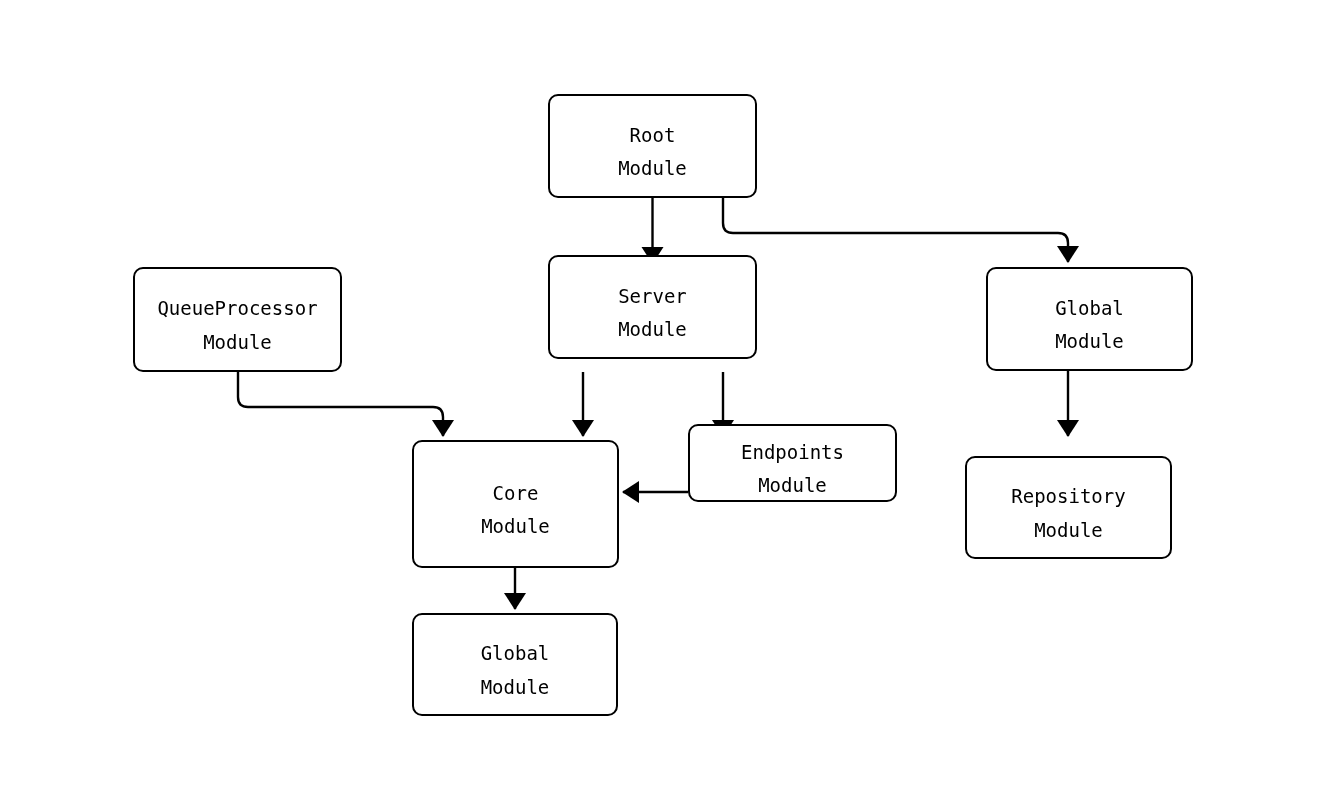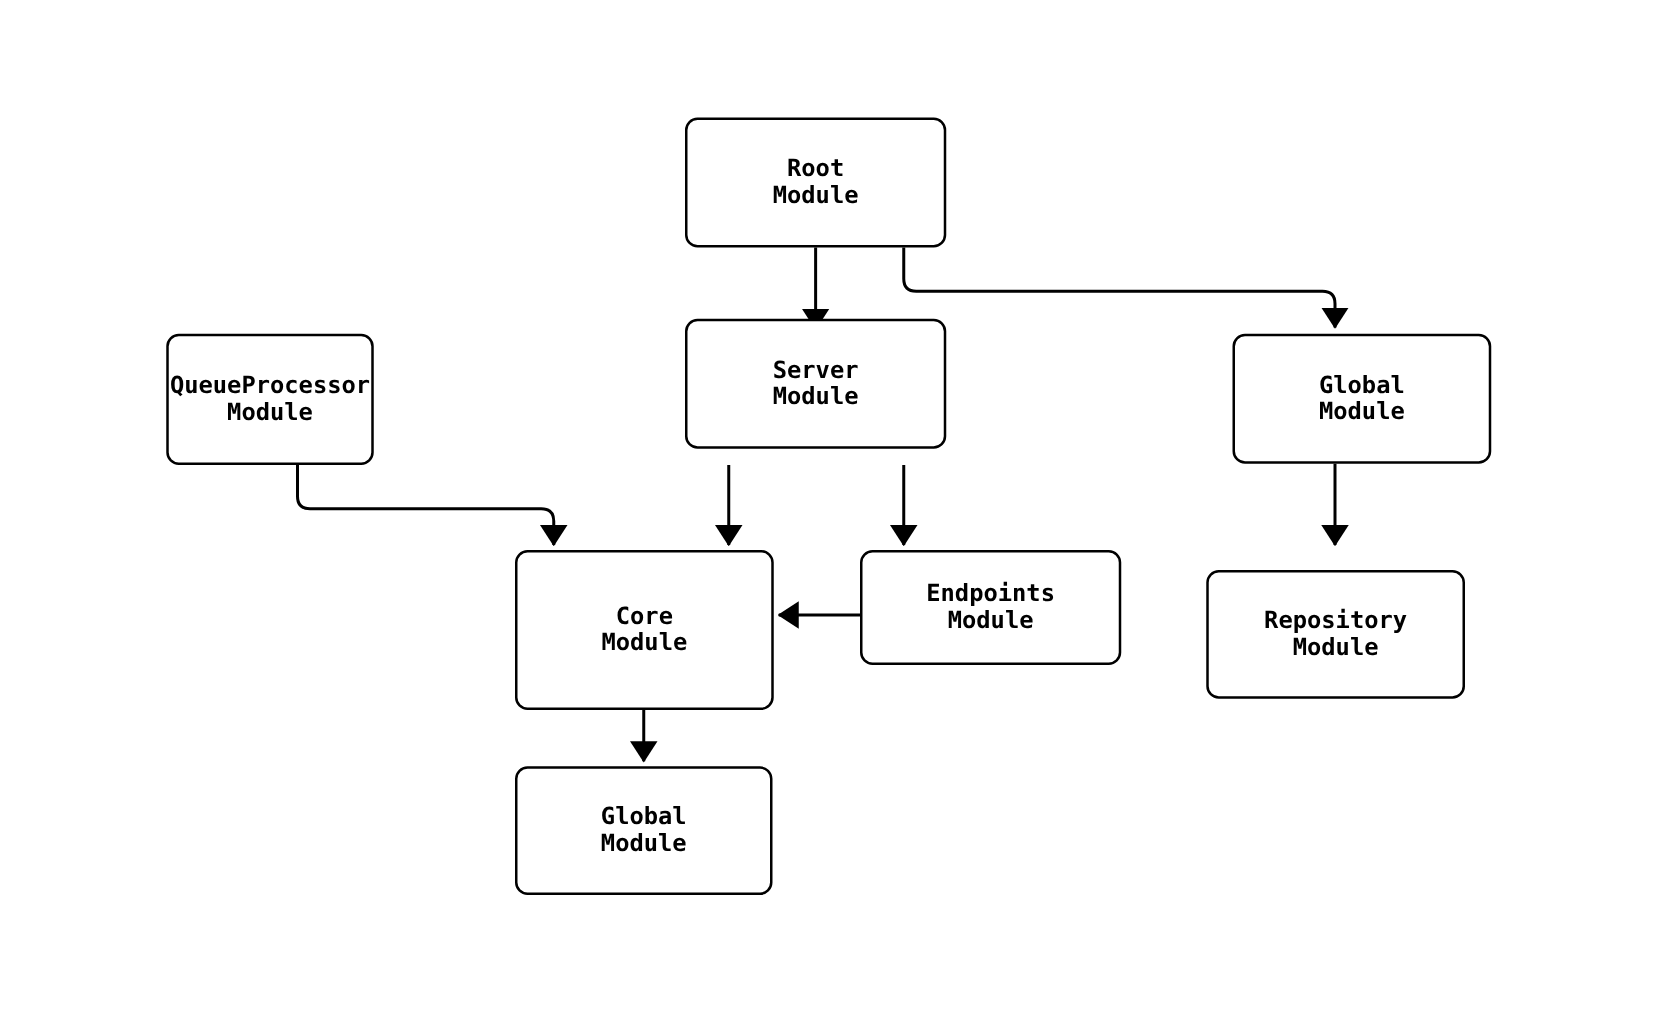--- a/index.html
+++ b/index.html
@@ -30,24 +30,25 @@
     border-radius: 10px;
     display: flex;
     flex-direction: column;
     align-items: center;
     justify-content: center;
     text-align: center;
   }
   .node span {
     display: block;
     font-size: 19px;
-    font-weight: bold;
+    font-weight: normal;
     line-height: 21.5px;
     color: #000000;
     white-space: nowrap;
+    margin-top: 12px;
   }
   .edge-path {
     fill: none;
     stroke: #000000;
     stroke-width: 2.4px;
   }
 </style>
 </head>
 <body>
 
@@ -80,36 +81,36 @@
   <div class="node" style="left:548px; top:94px; width:209px; height:104px">
     <span>Root</span>
     <span>Module</span>
   </div>
 
   <div class="node" style="left:548px; top:255px; width:209px; height:104px">
     <span>Server</span>
     <span>Module</span>
   </div>
 
-  <div class="node" style="left:133px; top:267px; width:166px; height:105px">
+  <div class="node" style="left:133px; top:267px; width:209px; height:105px">
     <span>QueueProcessor</span>
     <span>Module</span>
   </div>
 
   <div class="node" style="left:986px; top:267px; width:207px; height:104px">
     <span>Global</span>
     <span>Module</span>
   </div>
 
   <div class="node" style="left:412px; top:440px; width:207px; height:128px">
     <span>Core</span>
     <span>Module</span>
   </div>
 
-  <div class="node" style="left:688px; top:440px; width:209px; height:92px">
+  <div class="node" style="left:688px; top:424px; width:209px; height:78px">
     <span>Endpoints</span>
     <span>Module</span>
   </div>
 
   <div class="node" style="left:965px; top:456px; width:207px; height:103px">
     <span>Repository</span>
     <span>Module</span>
   </div>
 
   <div class="node" style="left:412px; top:613px; width:206px; height:103px">

